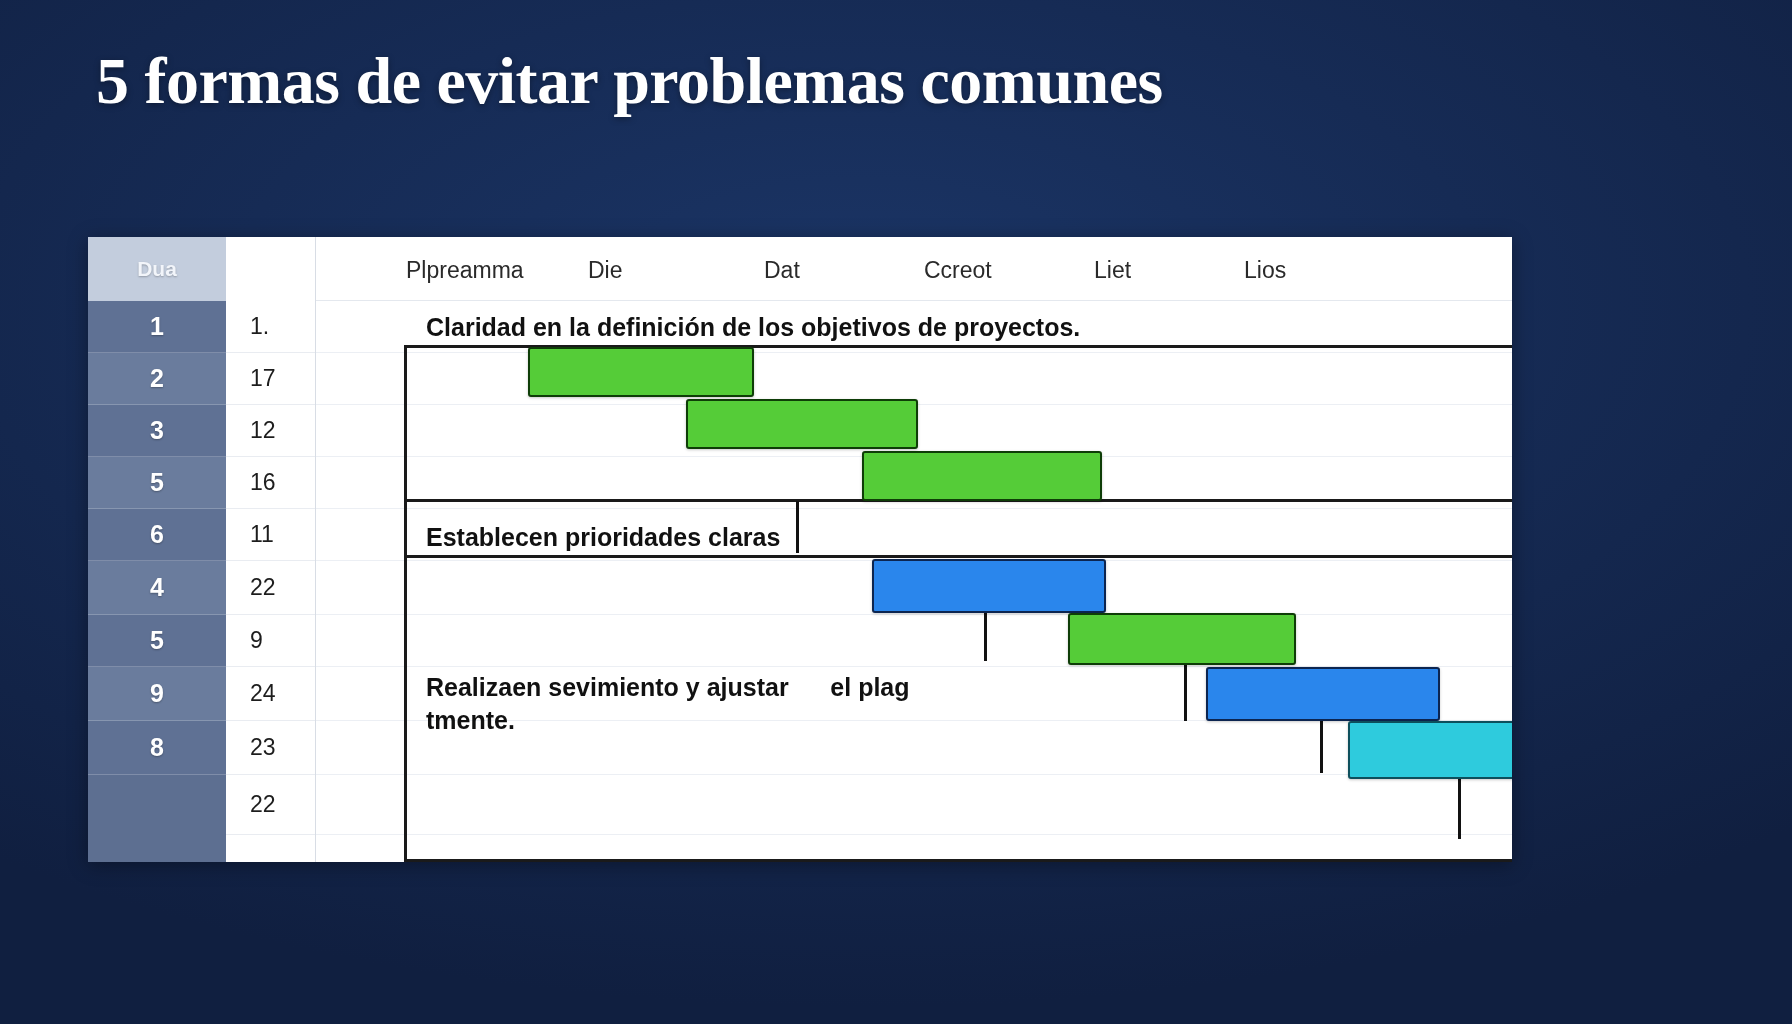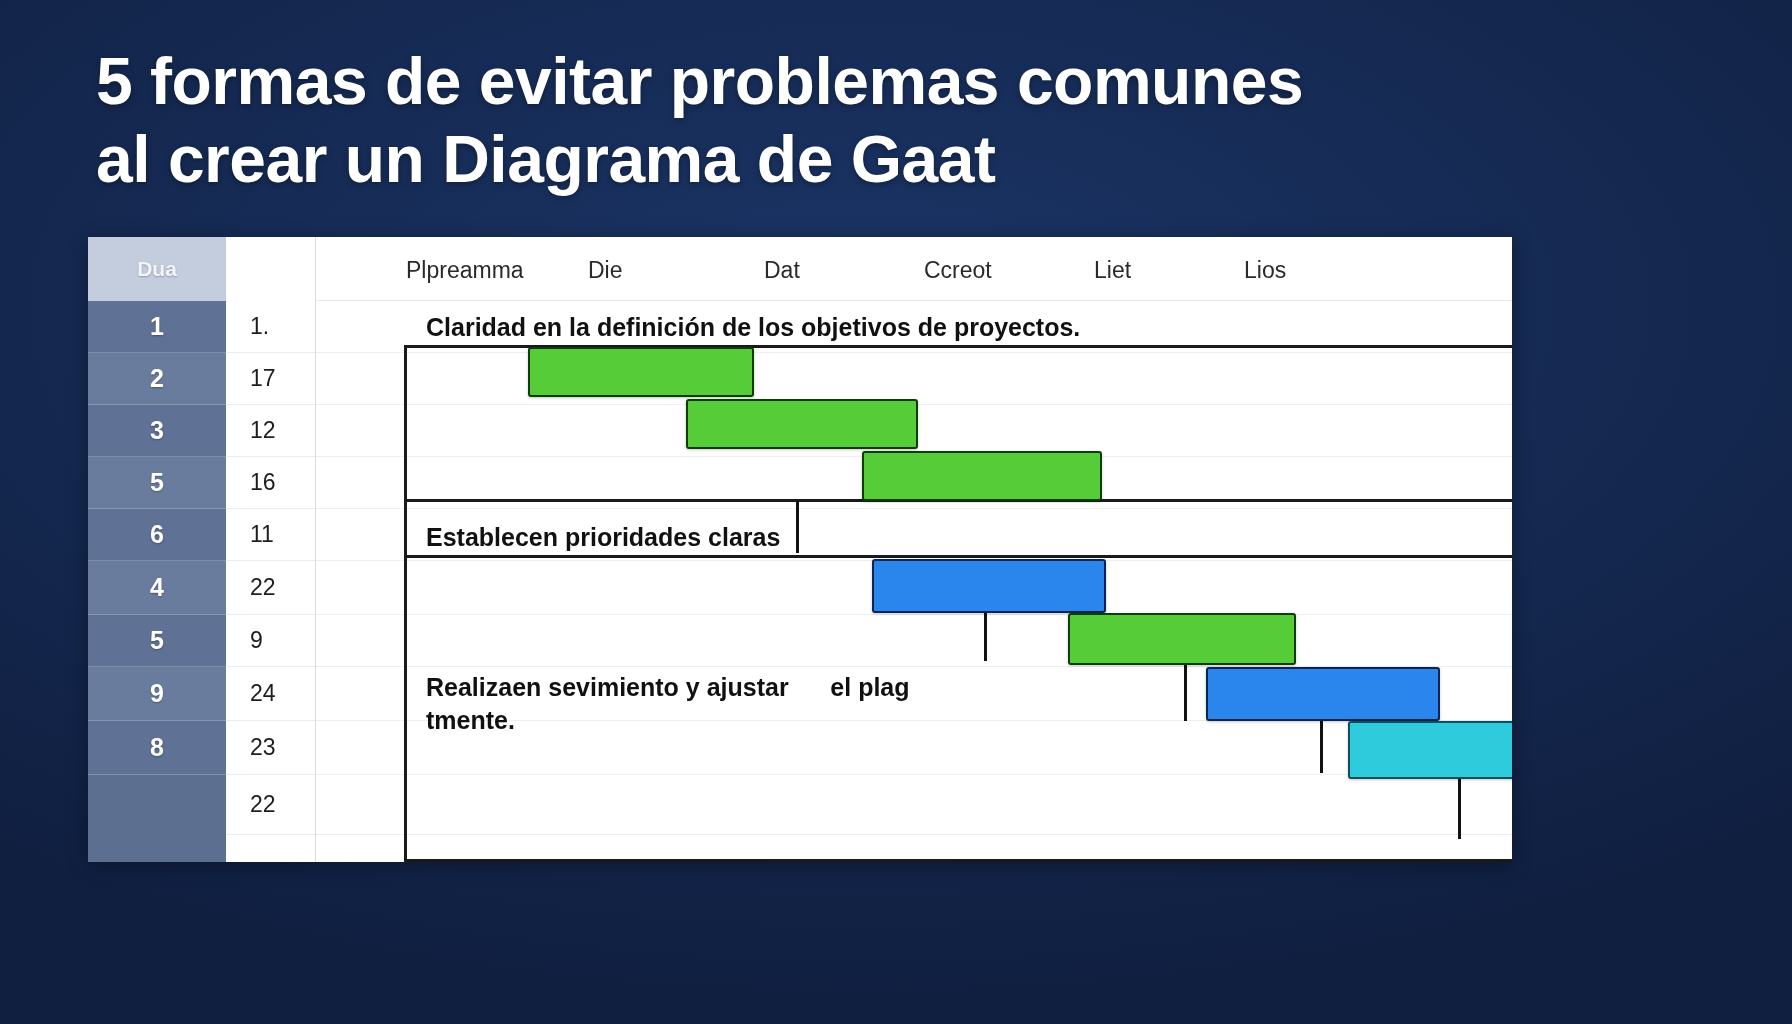--- a/index.html
+++ b/index.html
@@ -13,20 +13,21 @@
     background-image:
       radial-gradient(ellipse 1400px 700px at 48% 30%, #1b3566 0%, #162b55 45%, #101f40 100%);
     position: relative;
   }
 
   
   #title-block {
     position: absolute;
     left: 96px; top: 42px;
     width: 1620px;
+    font-family: Liberation Serif, serif;
   }
   .title-line {
     color: #ffffff;
     font-size: 66px;
     font-weight: bold;
     line-height: 78px;
     letter-spacing: -0.5px;
     text-shadow: 0 2px 6px rgba(0,0,0,.35);
     white-space: nowrap;
   }
@@ -145,21 +146,20 @@
     position: absolute;
     background: #111111;
     width: 3px;
   }
 </style>
 </head>
 <body>
 
 <div id="title-block">
   <div class="title-line">5 formas de evitar problemas comunes</div>
-  <div class="title-line">al crear un Diagrama de Gaat</div>
 </div>
 
 <div id="table-panel">
 
   <div id="index-strip">
     <div id="index-header">Dua</div>
     <div id="index-cells">
         <div class="index-cell" style="height: 52px;">1</div>
         <div class="index-cell alt" style="height: 52px;">2</div>
         <div class="index-cell" style="height: 52px;">3</div>

